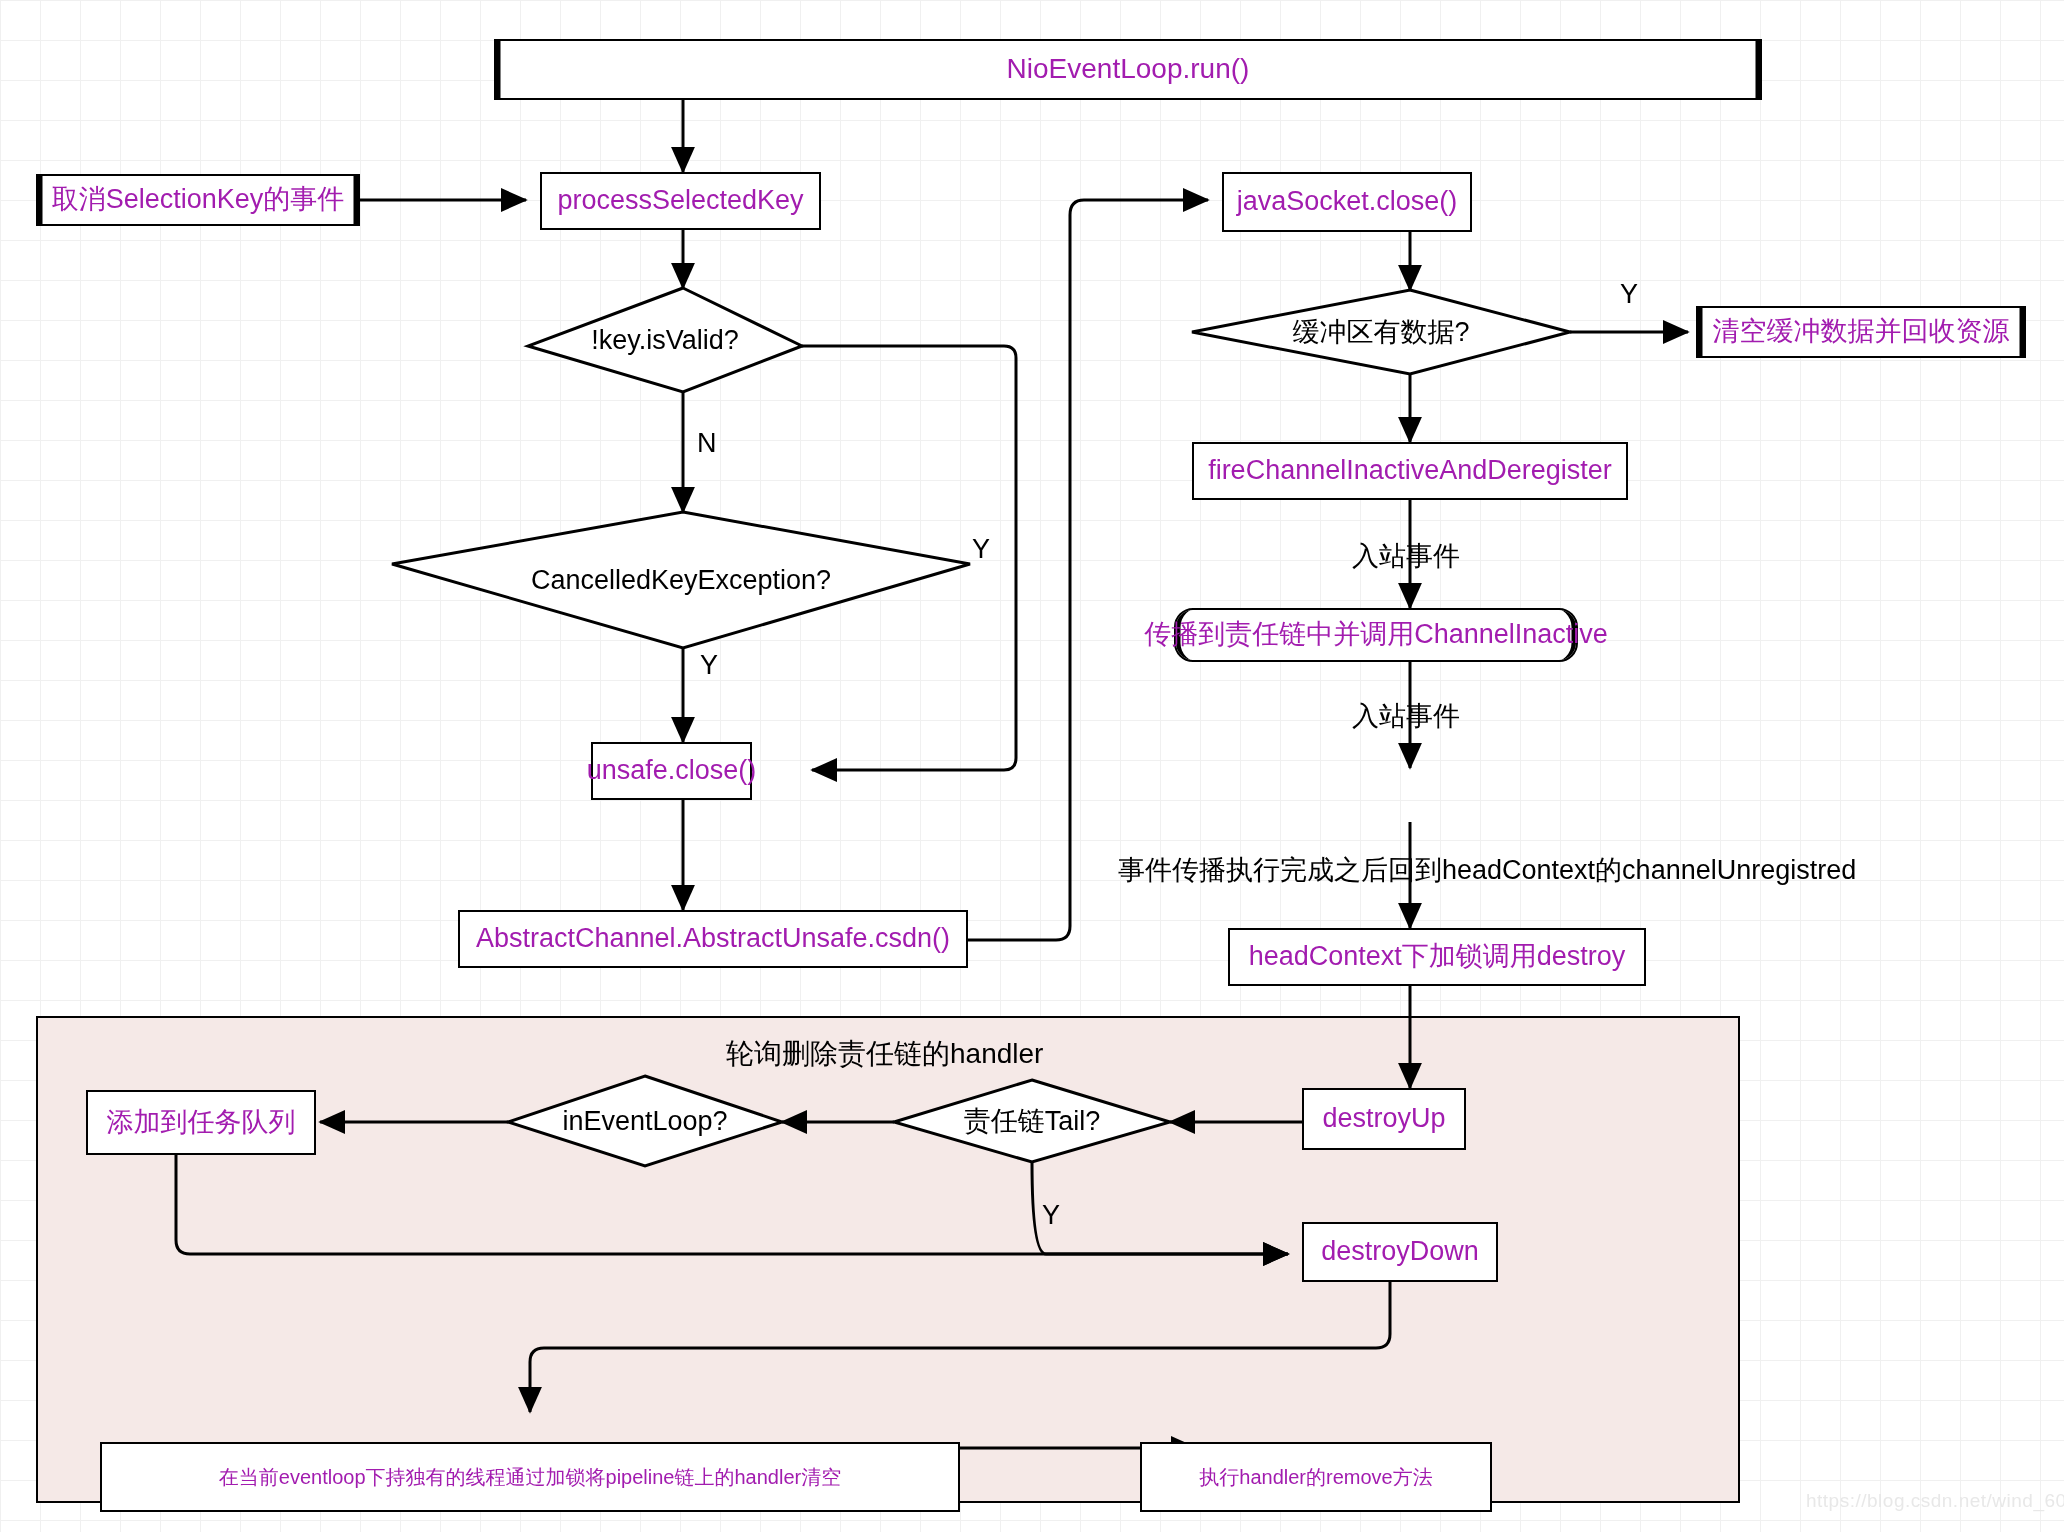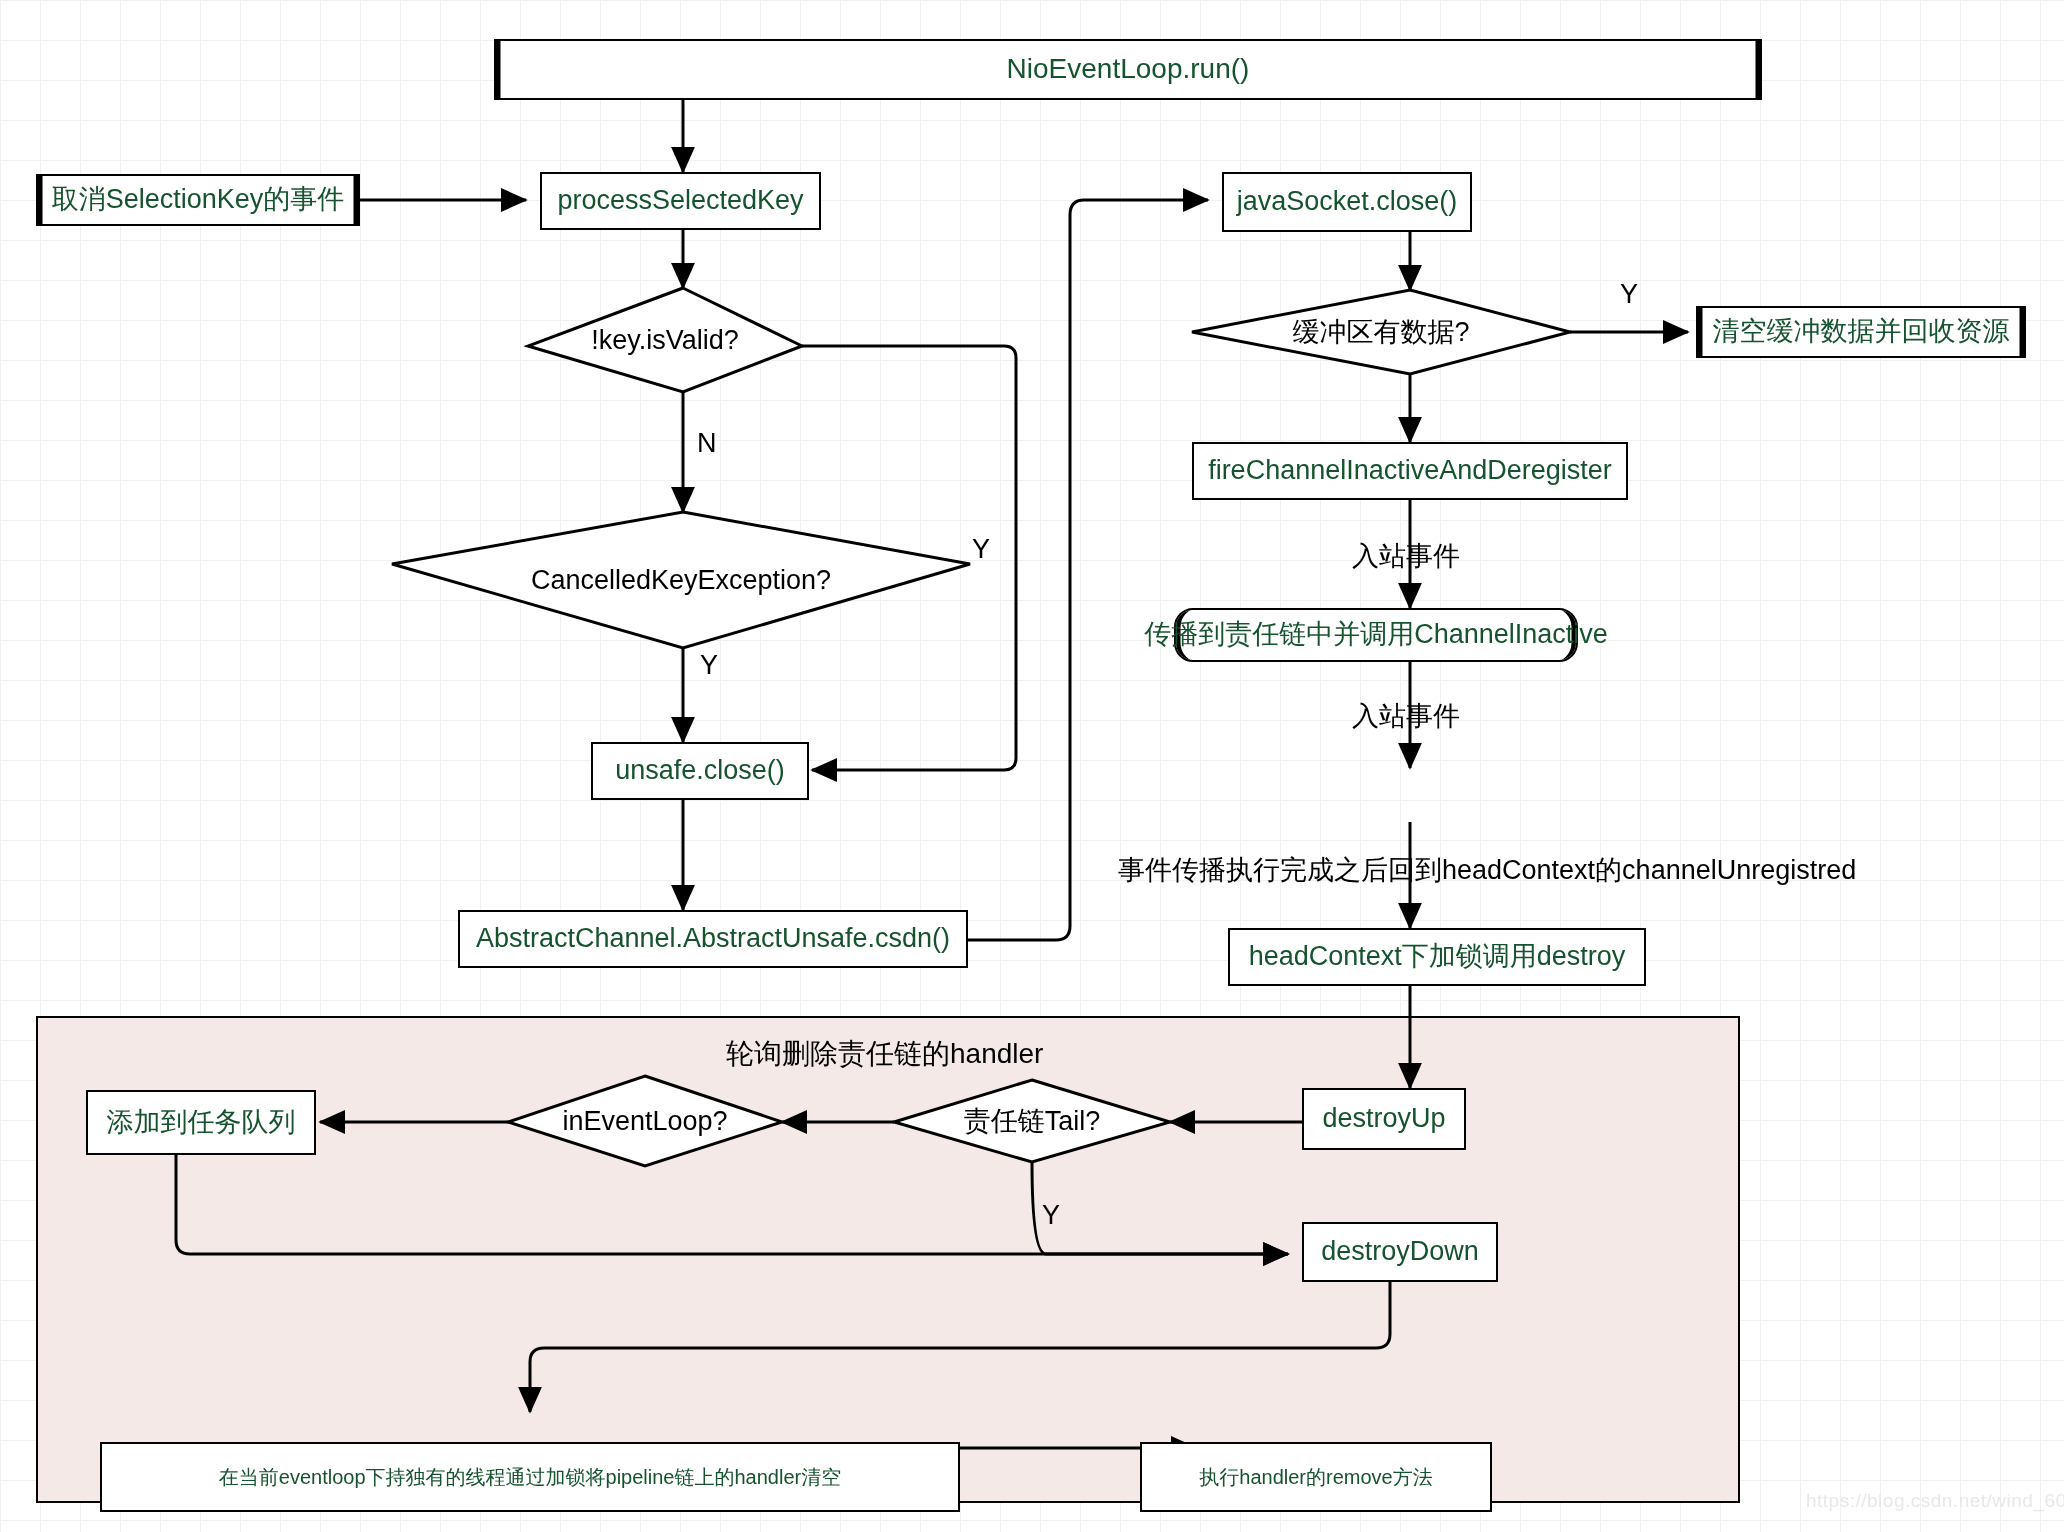--- a/index.html
+++ b/index.html
@@ -20,21 +20,21 @@
   svg.layer{position:absolute;left:0;top:0;width:2064px;height:1532px;overflow:visible;}
   #edges{z-index:3;}
   #shapes{z-index:4;}
   .node{
     position:absolute;
     box-sizing:border-box;
     background:#ffffff;
     border:2.5px solid #000000;
     display:flex;align-items:center;justify-content:center;
     text-align:left;
-    color:#14532d;
+    color:#a21caf;
     z-index:5;
     line-height:1.15;
     white-space:nowrap;
   }
   .node.dbl{
     box-shadow: inset 7px 0 0 -2.5px #000, inset -7px 0 0 -2.5px #000;
     padding:0 16px;
   }
   .diamond-label{
     position:absolute;
@@ -134,21 +134,21 @@
       <polygon points="645,1076 782,1122 645,1166 508,1122"></polygon>
     </g>
   </svg>
 
   <div class="node dbl f28" style="left:494px;top:39px;width:1268px;height:61px;">NioEventLoop.run()</div>
 
   <div class="node dbl f27" style="left:36px;top:174px;width:324px;height:52px;">取消SelectionKey的事件</div>
 
   <div class="node f27" style="left:540px;top:172px;width:281px;height:58px;">processSelectedKey</div>
 
-  <div class="node f27" style="left:591px;top:742px;width:218px;height:58px;">unsafe.close()</div>
+  <div class="node f27" style="left:591px;top:742px;width:161px;height:58px;">unsafe.close()</div>
 
   <div class="node f27" style="left:458px;top:910px;width:510px;height:58px;">AbstractChannel.AbstractUnsafe.csdn()</div>
 
   <div class="node f27" style="left:1222px;top:172px;width:250px;height:60px;">javaSocket.close()</div>
 
   <div class="node dbl f27" style="left:1696px;top:306px;width:330px;height:52px;">清空缓冲数据并回收资源</div>
 
   <div class="node f27" style="left:1192px;top:442px;width:436px;height:58px;">fireChannelInactiveAndDeregister</div>
 
   <div class="node dbl f27" style="left:1174px;top:608px;width:404px;height:54px;border-radius:19px;">传播到责任链中并调用ChannelInactive</div>

